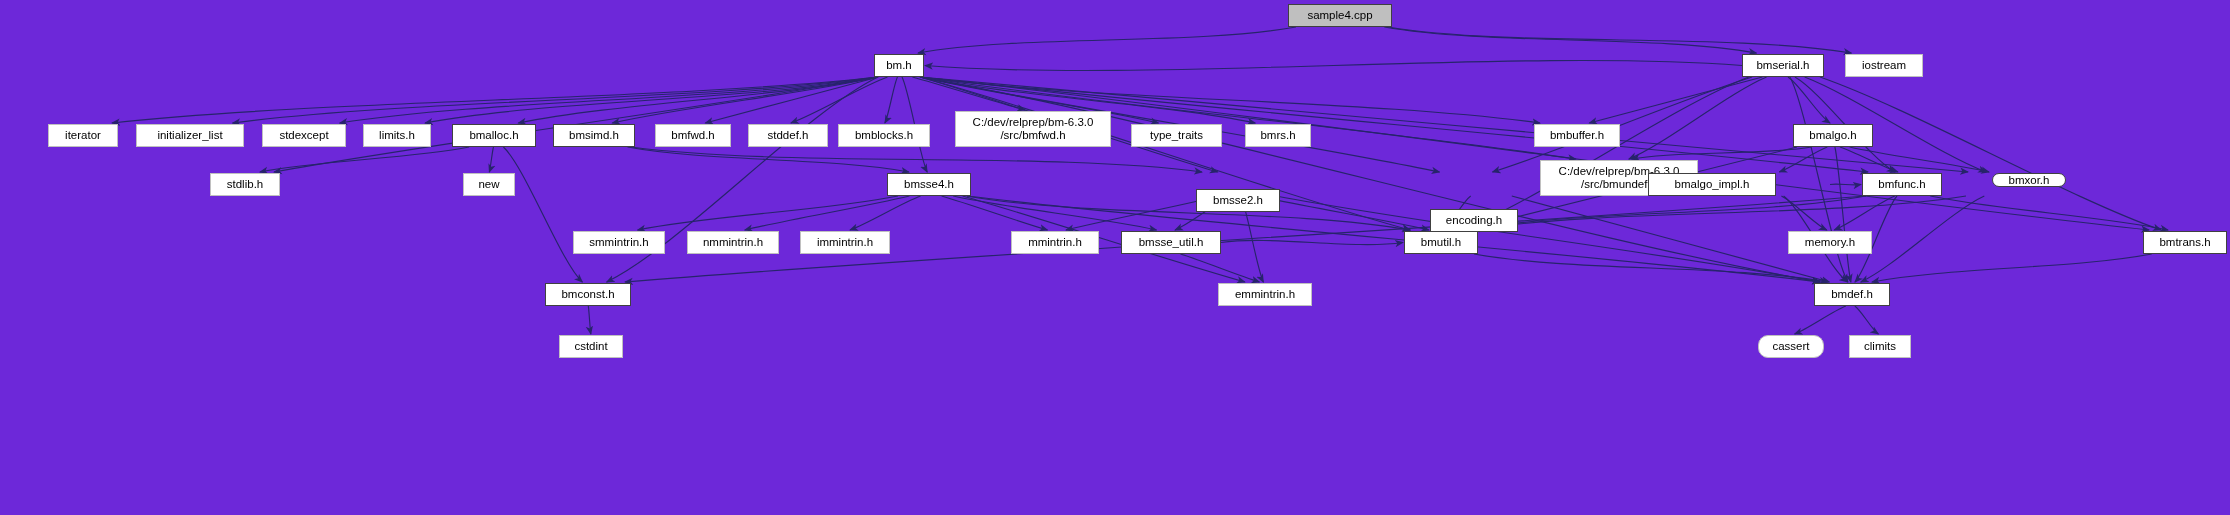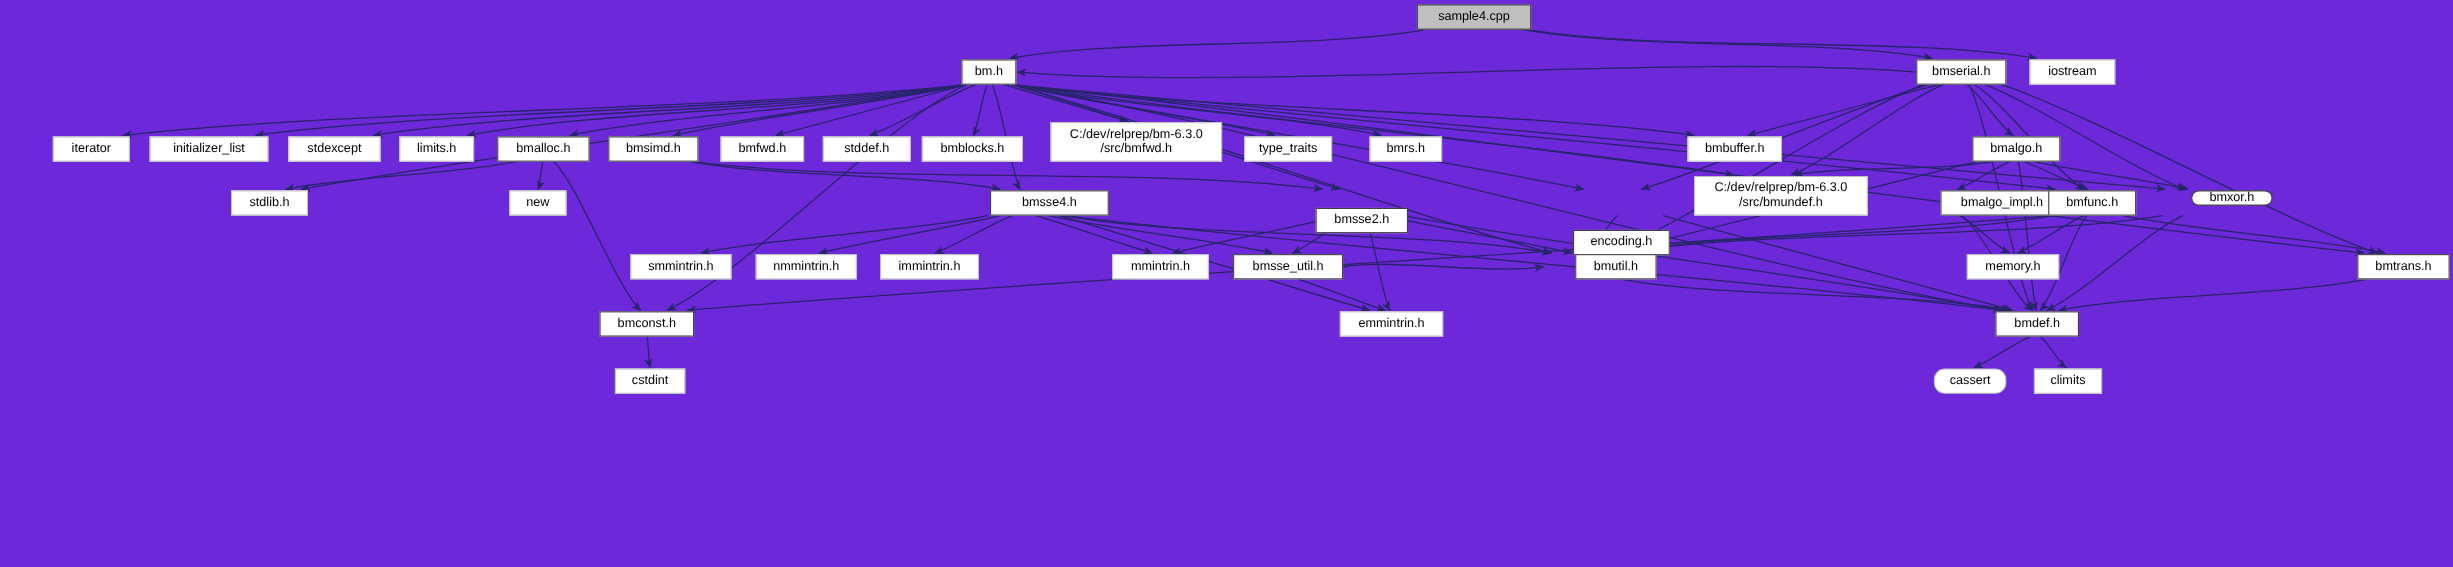--- a/index.html
+++ b/index.html
@@ -125,41 +125,41 @@
       <div class="node" style="left: 136px; top: 124px; width: 108px; height: 23px;">initializer_list</div>
       <div class="node" style="left: 262px; top: 124px; width: 84px; height: 23px;">stdexcept</div>
       <div class="node" style="left: 363px; top: 124px; width: 68px; height: 23px;">limits.h</div>
       <div class="node link" style="left: 452px; top: 124px; width: 84px; height: 23px;">bmalloc.h</div>
       <div class="node link" style="left: 553px; top: 124px; width: 82px; height: 23px;">bmsimd.h</div>
       <div class="node" style="left: 655px; top: 124px; width: 76px; height: 23px;">bmfwd.h</div>
       <div class="node" style="left: 748px; top: 124px; width: 80px; height: 23px;">stddef.h</div>
       <div class="node" style="left: 838px; top: 124px; width: 92px; height: 23px;">bmblocks.h</div>
       <div class="node" style="left: 955px; top: 111px; width: 156px; height: 36px;">C:/dev/relprep/bm-6.3.0
 /src/bmfwd.h</div>
-      <div class="node" style="left: 1131px; top: 124px; width: 80px; height: 23px;">type_traits</div>
+      <div class="node" style="left: 1131px; top: 124px; width: 91px; height: 23px;">type_traits</div>
       <div class="node" style="left: 1245px; top: 124px; width: 66px; height: 23px;">bmrs.h</div>
       <div class="node" style="left: 1534px; top: 124px; width: 86px; height: 23px;">bmbuffer.h</div>
       <div class="node link" style="left: 1793px; top: 124px; width: 80px; height: 23px;">bmalgo.h</div>
       <div class="node" style="left: 210px; top: 173px; width: 70px; height: 23px;">stdlib.h</div>
       <div class="node" style="left: 463px; top: 173px; width: 52px; height: 23px;">new</div>
-      <div class="node link" style="left: 887px; top: 173px; width: 108px; height: 23px; margin-left: 13px;">bmsse4.h</div>
+      <div class="node link" style="left: 887px; top: 173px; width: 84px; height: 23px;">bmsse4.h</div>
       <div class="node link" style="left: 1196px; top: 173px; width: 84px; height: 23px; margin-top: 16px;">bmsse2.h</div>
       <div class="node link" style="left: 1430px; top: 173px; width: 88px; height: 23px; margin-top: 36px;">encoding.h</div>
       <div class="node" style="left: 1540px; top: 160px; width: 158px; height: 36px;">C:/dev/relprep/bm-6.3.0
 /src/bmundef.h</div>
-      <div class="node link" style="left: 1764px; top: 173px; width: 112px; height: 23px;">bmalgo_impl.h</div>
+      <div class="node link" style="left: 1648px; top: 173px; width: 128px; height: 23px;">bmalgo_impl.h</div>
       <div class="node link" style="left: 1862px; top: 173px; width: 80px; height: 23px;">bmfunc.h</div>
       <div class="node link" style="left: 1992px; top: 173px; width: 74px; height: 14px; border-radius: 11px;">bmxor.h</div>
       <div class="node link" style="left: 2143px; top: 231px; width: 84px; height: 23px;">bmtrans.h</div>
       <div class="node" style="left: 573px; top: 231px; width: 92px; height: 23px;">smmintrin.h</div>
       <div class="node" style="left: 687px; top: 231px; width: 92px; height: 23px;">nmmintrin.h</div>
       <div class="node" style="left: 800px; top: 231px; width: 90px; height: 23px;">immintrin.h</div>
       <div class="node" style="left: 1011px; top: 231px; width: 88px; height: 23px;">mmintrin.h</div>
       <div class="node link" style="left: 1121px; top: 231px; width: 100px; height: 23px;">bmsse_util.h</div>
-      <div class="node link" style="left: 1404px; top: 231px; width: 74px; height: 23px; margin-left: 28px;">bmutil.h</div>
+      <div class="node link" style="left: 1404px; top: 231px; width: 74px; height: 23px;">bmutil.h</div>
       <div class="node" style="left: 1788px; top: 231px; width: 84px; height: 23px;">memory.h</div>
       <div class="node link" style="left: 545px; top: 283px; width: 86px; height: 23px;">bmconst.h</div>
       <div class="node" style="left: 1218px; top: 283px; width: 94px; height: 23px;">emmintrin.h</div>
       <div class="node link" style="left: 1814px; top: 283px; width: 76px; height: 23px;">bmdef.h</div>
       <div class="node" style="left: 559px; top: 335px; width: 64px; height: 23px;">cstdint</div>
       <div class="node" style="left: 1758px; top: 335px; width: 66px; height: 23px; border-radius: 10px;">cassert</div>
       <div class="node" style="left: 1849px; top: 335px; width: 62px; height: 23px;">climits</div>
     </div>
 </div>
 

